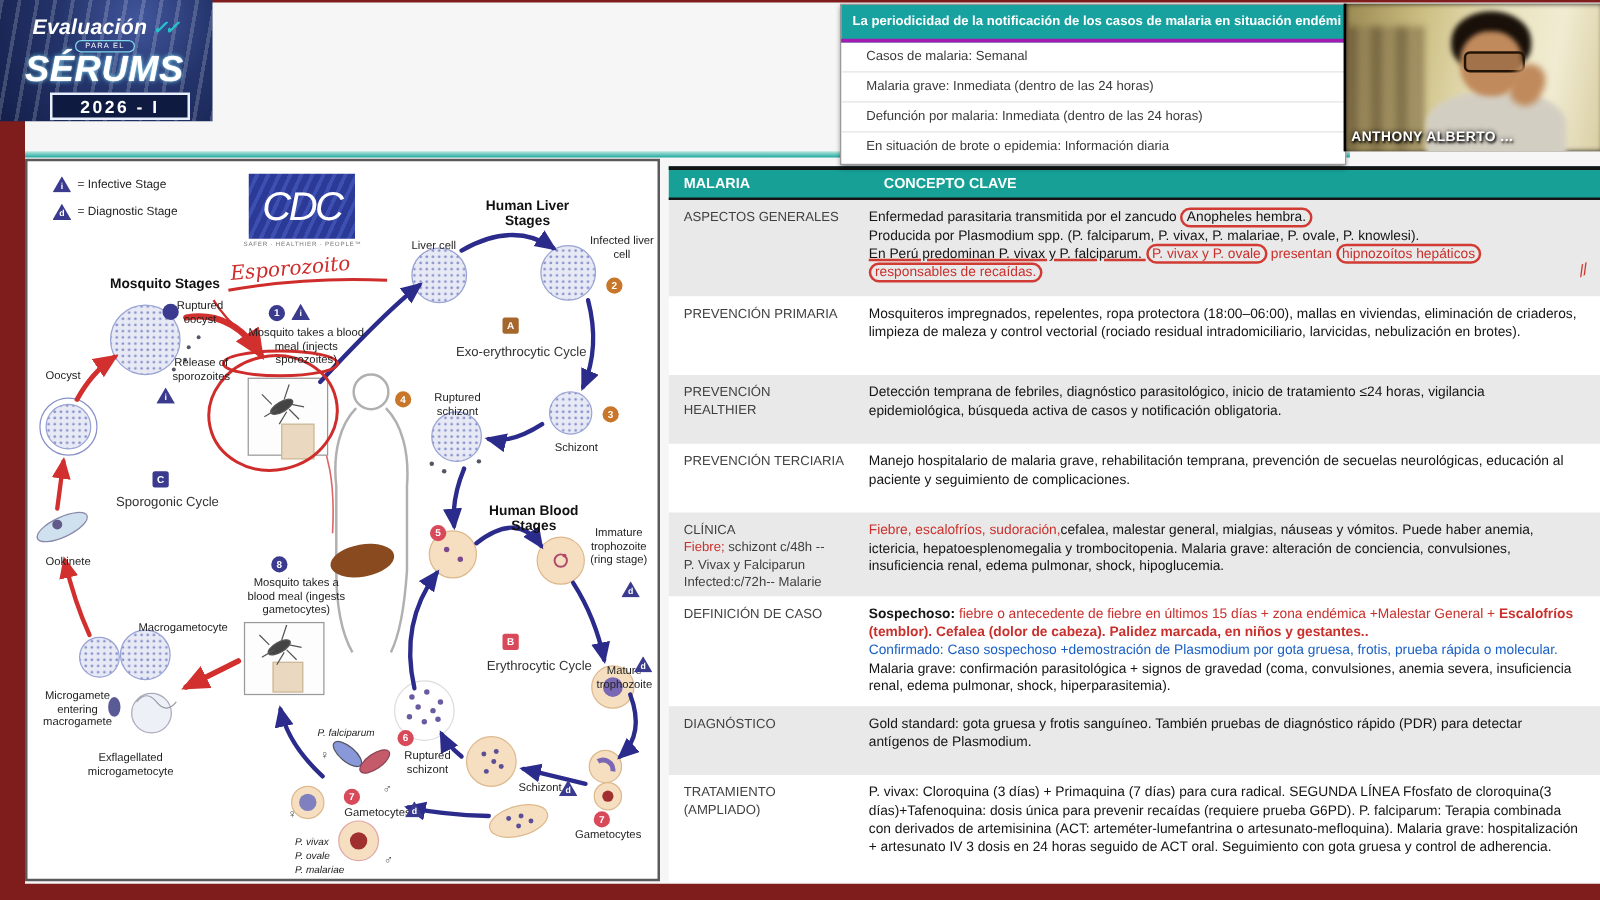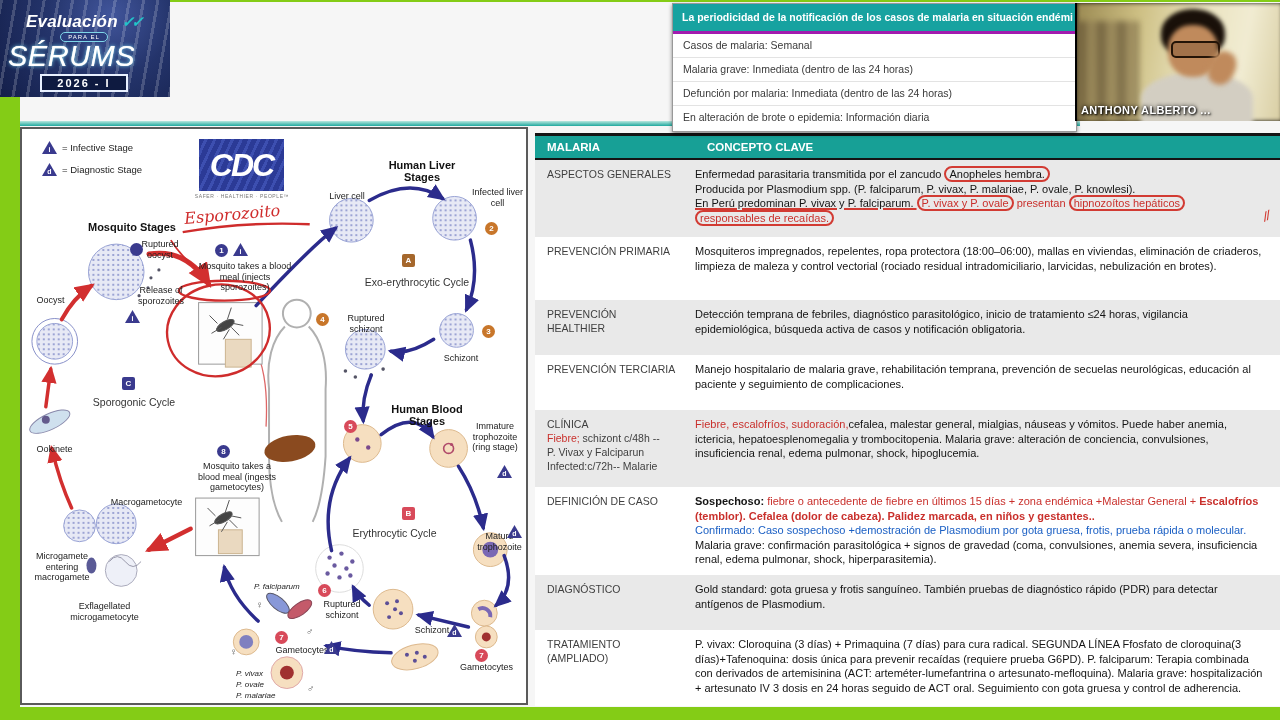--- a/index.html
+++ b/index.html
@@ -1,42 +1,42 @@
 <!DOCTYPE html>
 <html><head>
 <meta charset="utf-8">
 <style>
   html,body{margin:0;padding:0;background:#000;}
-  #screen{position:relative;width:1280px;height:720px;background:#84cc16;overflow:hidden;
+  #screen{position:relative;width:1280px;height:720px;background:#7f1d1d;overflow:hidden;
           font-family:"Liberation Sans",sans-serif;}
   .slide{position:absolute;left:20px;top:2px;width:1260px;height:705px;background:#f6f6f6;}
   .divider{position:absolute;left:20px;top:121px;width:1060px;height:5px;
            background:linear-gradient(#b9e7df,#1fa89e);z-index:2;}
 
   
   .logo{position:absolute;left:0;top:0;width:170px;height:97px;z-index:6;color:#fff;overflow:hidden;
         background:radial-gradient(circle at 65% 15%,#41559b 0%,#24346b 45%,#141f4a 100%);}
   .logo-ghost{position:absolute;inset:0;opacity:.18;
         background:repeating-linear-gradient(100deg,#fff 0 3px,transparent 3px 14px);}
   .logo-line1{position:relative;display:flex;align-items:center;gap:4px;margin:12px 0 0 26px;
         font-size:17px;font-weight:bold;font-style:italic;letter-spacing:.2px;}
   .logo-check{color:#23c4c9;font-size:15px;font-weight:bold;letter-spacing:-3px;}
   .logo-pill{position:relative;width:46px;margin:0 0 0 60px;background:#2b3d7d;border:1px solid #7fd6e8;
         border-radius:6px;font-size:6px;text-align:center;padding:1px 0;letter-spacing:1px;}
-  .logo-serums{position:relative;margin:0 0 0 8px;font-size:29px;font-weight:normal;font-style:italic;
+  .logo-serums{position:relative;margin:0 0 0 20px;font-size:29px;font-weight:bold;font-style:italic;
         letter-spacing:.5px;text-shadow:0 0 4px #6fc9e8,0 0 1px #fff;line-height:1;}
   .logo-year{position:relative;width:84px;margin:3px 0 0 40px;border:2px solid #e8f0ff;background:#0e1a40;
-        font-size:11px;font-weight:bold;text-align:center;letter-spacing:2px;padding:1px 0;}
+        font-size:14px;font-weight:bold;text-align:center;letter-spacing:2px;padding:1px 12px;}
 
   
   .popup{position:absolute;left:672px;top:3px;width:403px;height:127px;background:#fff;z-index:5;
          border:1px solid #999;box-shadow:0 2px 4px rgba(0,0,0,.45);}
   .popup-header{height:27px;background:#17a2a0;color:#fff;font-weight:bold;font-size:10.5px;
          line-height:27px;padding:0 9px;white-space:nowrap;overflow:hidden;border-bottom:3px solid #a21caf;}
-  .popup-item{height:23px;line-height:23px;font-size:10.5px;color:#3a3a3a;padding:0 10px;
+  .popup-item{height:23px;line-height:23px;font-size:10.5px;color:#3a3a3a;padding:0 20px;
          border-bottom:1px solid #e3e3e3;white-space:nowrap;overflow:hidden;}
 
   
   .webcam{position:absolute;left:1075px;top:3px;width:205px;height:118px;background:#15120c;
           overflow:hidden;z-index:5;border-left:2px solid #000;}
   .cam-bg{position:absolute;inset:0;background:linear-gradient(100deg,#9a8952 0%,#cdbf83 28%,#e9e2bd 55%,#f1ecd2 78%,#d8cda2 100%);filter:blur(2px);}
   .cam-shelf{position:absolute;left:0;top:18px;width:62px;height:100px;opacity:.65;filter:blur(3px);
           background:repeating-linear-gradient(90deg,#5c4c30 0 9px,#8a7850 9px 20px);}
   .cam-hair{position:absolute;left:84px;top:6px;width:64px;height:48px;background:#191009;
           border-radius:50% 50% 42% 42%;filter:blur(2px);}
@@ -55,21 +55,21 @@
   .diagram{position:absolute;left:20px;top:127px;width:508px;height:578px;background:#fff;
            border:2px solid #5a5a5a;box-sizing:border-box;z-index:3;}
   .diagram svg{position:absolute;inset:0;}
   .dlabel{position:absolute;font-size:9px;color:#222;text-align:center;line-height:1.18;z-index:4;}
   .dsection{position:absolute;font-size:11px;font-weight:bold;color:#111;text-align:center;z-index:4;}
   .dcycle{position:absolute;font-size:10.5px;color:#333;text-align:center;z-index:4;}
   .ital{font-style:italic;font-size:8px;text-align:left;}
   .cdc-box{position:absolute;left:177px;top:10px;width:85px;height:52px;color:#fff;z-index:4;
            background:repeating-linear-gradient(115deg,#2b3a96 0 5px,#3d4fb0 5px 8px);
            display:flex;align-items:center;justify-content:center;
-           font-size:32px;font-weight:bold;letter-spacing:-2px;font-style:italic;}
+           font-size:32px;font-weight:normal;letter-spacing:-2px;font-style:italic;}
   .cdc-tag{position:absolute;left:172px;top:64px;width:96px;font-size:5px;letter-spacing:.6px;
            color:#777;text-align:center;z-index:4;}
   .handwriting{position:absolute;left:162px;top:74px;width:140px;color:#cf2c2c;font-size:16px;
            font-style:italic;transform:rotate(-5deg);font-family:"DejaVu Serif",serif;z-index:5;}
   .legend-row{position:absolute;left:20px;display:flex;align-items:center;gap:5px;
            font-size:9.5px;color:#222;z-index:4;}
   .badge{position:absolute;width:13px;height:13px;border-radius:50%;color:#fff;font-size:8px;
          font-weight:bold;display:flex;align-items:center;justify-content:center;z-index:5;}
   .navy{background:#3a3a8e;} .orange{background:#c8762a;} .redb{background:#d84a5a;}
   .sq{position:absolute;width:13px;height:13px;border-radius:2px;color:#fff;font-size:8px;
@@ -85,21 +85,21 @@
   .ctable{position:absolute;left:535px;top:133px;width:745px;height:573px;background:#fff;z-index:3;
           font-size:11px;color:#141414;}
   .thead{display:flex;align-items:center;height:27px;background:#17a096;color:#fff;font-weight:bold;
          font-size:11.5px;border-top:3px solid #141414;border-bottom:2px solid #141414;box-sizing:border-box;}
   .th1{width:160px;padding-left:12px;flex-shrink:0;} .th2{flex:1;}
   .trow{display:flex;overflow:hidden;box-sizing:border-box;position:relative;}
   .trow.gray{background:#e9e9e9;}
   .tlabel{width:160px;padding:8px 4px 0 12px;color:#3f3f3f;font-size:10.5px;line-height:1.32;flex-shrink:0;box-sizing:border-box;}
   .tcontent{flex:1;padding:7px 14px 0 0;line-height:1.32;}
   .r1{height:77px;} .r2{height:63px;} .r3{height:55px;} .r4{height:55px;}
-  .r5{height:77px;} .r6{height:88px;} .r7{height:55px;} .r8{height:76px;}
+  .r5{height:67px;} .r6{height:88px;} .r7{height:55px;} .r8{height:76px;}
   .red{color:#c9302c;} .blue{color:#1a5fc4;} .bold{font-weight:bold;}
   .circled{border:2px solid #d23b33;border-radius:12px;padding:0 3px;}
   .redline{text-decoration:underline;text-decoration-color:#d23b33;text-decoration-thickness:2px;}
   .scrib{position:absolute;right:10px;top:48px;color:#d23b33;font-weight:bold;font-size:13px;
          transform:rotate(-25deg);letter-spacing:1px;}
 </style>
 </head>
 <body>
 
 <div id="screen">
@@ -115,21 +115,21 @@
     <div class="logo-pill">PARA EL</div>
     <div class="logo-serums">SÉRUMS</div>
     <div class="logo-year">2026 - I</div>
   </div>
 
   <div class="popup">
     <div class="popup-header">La periodicidad de la notificación de los casos de malaria en situación endémi</div>
     <div class="popup-item">Casos de malaria: Semanal</div>
     <div class="popup-item">Malaria grave: Inmediata (dentro de las 24 horas)</div>
     <div class="popup-item">Defunción por malaria: Inmediata (dentro de las 24 horas)</div>
-    <div class="popup-item" style="border-bottom:none">En alteración de brote o epidemia: Información diaria</div>
+    <div class="popup-item" style="border-bottom:none">En situación de brote o epidemia: Información diaria</div>
   </div>
 
   <div class="webcam">
     <div class="cam-bg"></div>
     <div class="cam-shelf"></div>
     <div class="cam-body"></div>
     <div class="cam-hair"></div>
     <div class="cam-face"></div>
     <div class="cam-glasses"></div>
     <div class="cam-hand"></div>
@@ -312,21 +312,21 @@
 
     <div class="cdc-box">CDC</div>
     <div class="cdc-tag">SAFER · HEALTHIER · PEOPLE™</div>
     <div class="handwriting">Esporozoito</div>
 
     <div class="dsection" style="left:55px;top:92px;width:110px">Mosquito Stages</div>
     <div class="dsection" style="left:350px;top:30px;width:100px">Human Liver Stages</div>
     <div class="dsection" style="left:355px;top:274px;width:100px">Human Blood Stages</div>
     <div class="dcycle" style="left:62px;top:267px;width:100px">Sporogonic Cycle</div>
     <div class="dcycle" style="left:340px;top:147px;width:110px">Exo-erythrocytic Cycle</div>
-    <div class="dcycle" style="left:325px;top:398px;width:95px">Erythrocytic Cycle</div>
+    <div class="dcycle" style="left:362px;top:398px;width:95px">Erythrocytic Cycle</div>
 
     <div class="dlabel" style="left:6px;top:166px;width:45px">Oocyst</div>
     <div class="dlabel" style="left:108px;top:110px;width:60px">Ruptured oocyst</div>
     <div class="dlabel" style="left:108px;top:156px;width:62px">Release of sporozoites</div>
     <div class="dlabel" style="left:173px;top:132px;width:100px">Mosquito takes a blood meal (injects sporozoites)</div>
     <div class="dlabel" style="left:300px;top:62px;width:50px">Liver cell</div>
     <div class="dlabel" style="left:448px;top:58px;width:55px">Infected liver cell</div>
     <div class="dlabel" style="left:308px;top:184px;width:72px">Ruptured schizont</div>
     <div class="dlabel" style="left:415px;top:224px;width:48px">Schizont</div>
     <div class="dlabel" style="left:445px;top:292px;width:56px">Immature trophozoite (ring stage)</div>

